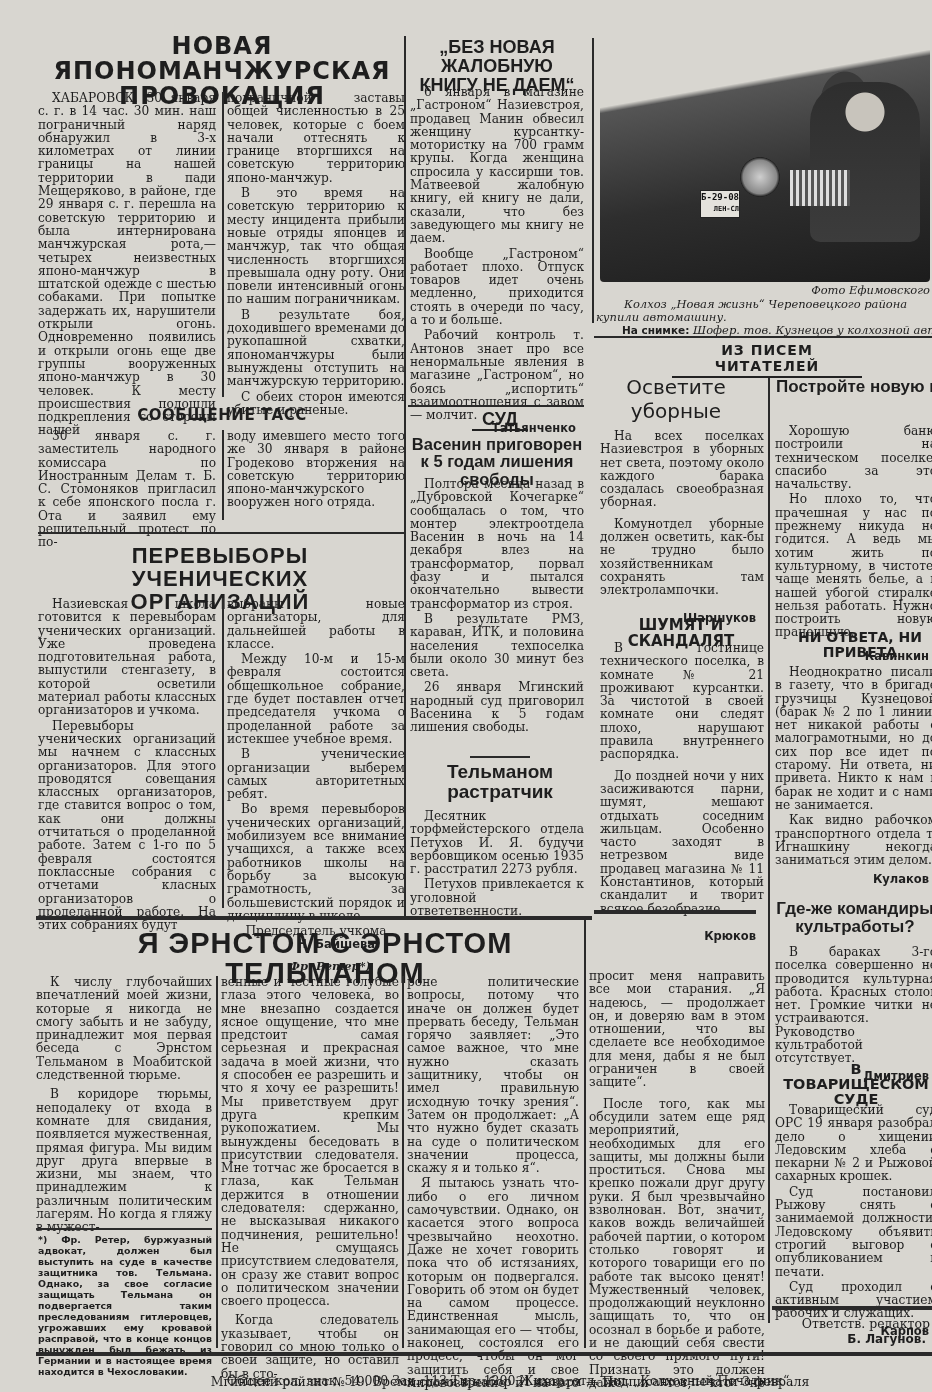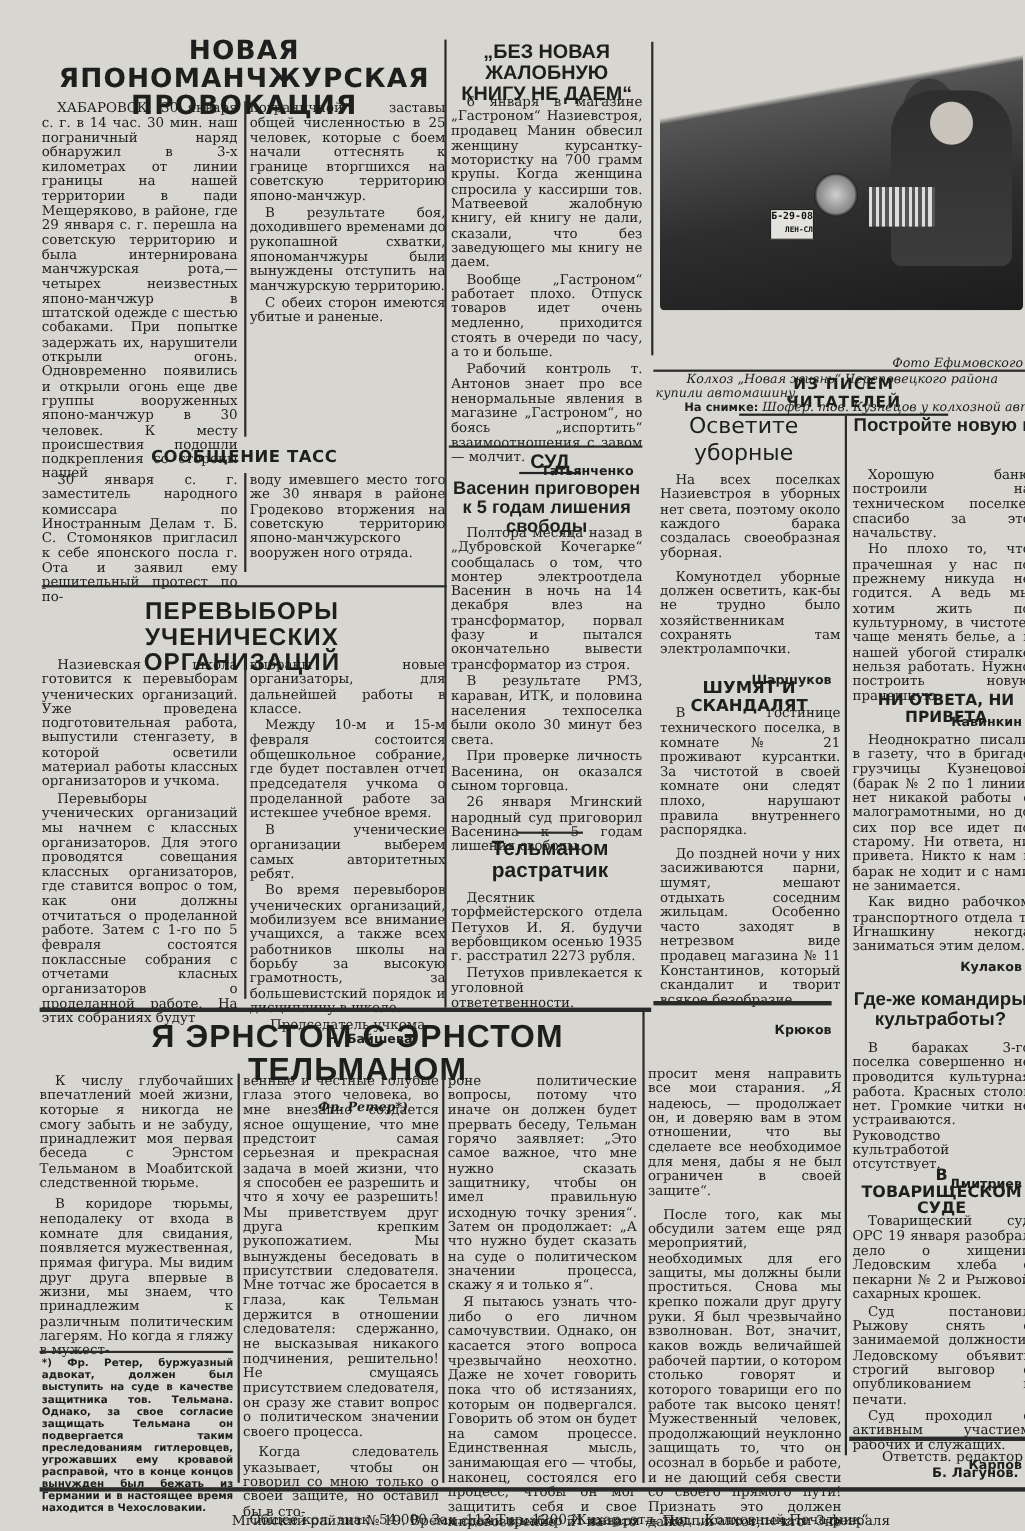--- a/index.html
+++ b/index.html
@@ -23,36 +23,37 @@
     position:absolute; left:600px; top:42px; width:330px; height:240px;
     background:
       radial-gradient(ellipse 40px 50px at 245px 60px, #3a3a3a 0, #3a3a3a 60%, transparent 62%),
       radial-gradient(circle 28px at 160px 135px, #cfcfcf 0, #888 60%, #222 70%, transparent 72%),
       linear-gradient(170deg, #d8d6d0 0%, #d8d6d0 22%, #555 24%, #2e2e2e 60%, #1c1c1c 100%);
     border-radius:4px;
   }
   .photo .plate { position:absolute; left:100px; top:148px; width:38px; height:26px; background:#e4e2dc; border:1px solid #222; font:bold 9px "DejaVu Sans Mono", monospace; text-align:right; line-height:12px; color:#111; }
   .photo .grille { position:absolute; left:190px; top:128px; width:60px; height:36px; background:repeating-linear-gradient(90deg,#ddd 0 3px,#555 3px 6px); }
   .photo .person { position:absolute; left:210px; top:40px; width:110px; height:160px; background:radial-gradient(circle 20px at 55px 30px,#c8c4bc 0,#c8c4bc 95%,transparent 100%), linear-gradient(#2e2e2e,#3c3c3c); border-radius:40px 40px 10px 10px; }
-  .caption { font-family:"DejaVu Serif", serif; font-style:italic; font-size:11.5px; line-height:13px;margin-top:40px; }
+  .caption { font-family:"DejaVu Serif", serif; font-style:italic; font-size:11.5px; line-height:13px; }
   .section-band { font-family:"DejaVu Sans", sans-serif; font-weight:bold; font-size:14px; letter-spacing:1px; text-align:center; }
   .footnote { font-size:9.4px; line-height:11px; font-family:"DejaVu Sans", sans-serif; font-weight:bold; text-align:justify; }
   .imprint { font-family:"DejaVu Serif", serif; font-size:12.5px; line-height:15px; text-align:center; }
 </style>
 </head>
 <body>
 
 <div class="abs h-sans" style="left:36px; top:34px; width:372px; font-size:24px; letter-spacing:1px;">НОВАЯ ЯПОНОМАНЧЖУРСКАЯ ПРОВОКАЦИЯ</div>
 
 <div class="abs col" style="left:38px; top:92px; width:178px;">
   <p>ХАБАРОВСК. 30 января с. г. в 14 час. 30 мин. наш пограничный наряд обнаружил в 3-х километрах от линии границы на нашей территории в пади Мещеряково, в районе, где 29 января с. г. перешла на советскую территорию и была интернирована манчжурская рота,—четырех неизвестных японо-манчжур в штатской одежде с шестью собаками. При попытке задержать их, нарушители открыли огонь. Одновременно появились и открыли огонь еще две группы вооруженных японо-манчжур в 30 человек. К месту происшествия подошли подкрепления со стороны нашей</p>
 </div>
 <div class="vrule" style="left:222px; top:92px; height:305px;"></div>
 <div class="abs col" style="left:227px; top:92px; width:178px;">
   <p style="text-indent:0">пограничной заставы общей численностью в 25 человек, которые с боем начали оттеснять к границе вторгшихся на советскую территорию японо-манчжур.</p>
+  <p>В это время на советскую территорию к месту инцидента прибыли новые отряды японцев и манчжур, так что общая численность вторгшихся превышала одну роту. Они повели интенсивный огонь по нашим пограничникам.</p>
   <p>В результате боя, доходившего временами до рукопашной схватки, япономанчжуры были вынуждены отступить на манчжурскую территорию.</p>
   <p>С обеих сторон имеются убитые и раненые.</p>
 </div>
 
 <div class="abs h-sans" style="left:36px; top:408px; width:372px; font-size:15px;">СООБЩЕНИЕ ТАСС</div>
 <div class="abs col" style="left:38px; top:430px; width:178px;">
   <p>30 января с. г. заместитель народного комиссара по Иностранным Делам т. Б. С. Стомоняков пригласил к себе японского посла г. Ота и заявил ему решительный протест по по-</p>
 </div>
 <div class="vrule" style="left:222px; top:430px; height:90px;"></div>
 <div class="abs col" style="left:227px; top:430px; width:178px;">
@@ -83,21 +84,20 @@
   <p>Рабочий контроль т. Антонов знает про все ненормальные явления в магазине „Гастроном“, но боясь „испортить“ взаимоотношения с завом — молчит.</p>
   <div class="sig" style="margin-top:0">Татьянченко</div>
 </div>
 <div class="hrule" style="left:408px; top:405px; width:176px;"></div>
 
 <div class="abs h-cond" style="left:472px; top:410px; width:56px; font-size:18px; border-bottom:2px solid #222;">СУД</div>
 <div class="abs h-cond" style="left:408px; top:436px; width:178px; font-size:16.5px;">Васенин приговорен к 5 годам лишения свободы</div>
 <div class="abs col" style="left:410px; top:478px; width:174px;">
   <p>Полтора месяца назад в „Дубровской Кочегарке“ сообщалась о том, что монтер электроотдела Васенин в ночь на 14 декабря влез на трансформатор, порвал фазу и пытался окончательно вывести трансформатор из строя.</p>
   <p>В результате РМЗ, караван, ИТК, и половина населения техпоселка были около 30 минут без света.</p>
-  <p>При проверке личность Васенина, он оказался сыном торговца.</p>
   <p>26 января Мгинский народный суд приговорил Васенина к 5 годам лишения свободы.</p>
 </div>
 <div class="hrule" style="left:470px; top:756px; width:60px;"></div>
 
 <div class="abs h-cond" style="left:420px; top:762px; width:160px; font-size:19px;">Тельманом растратчик</div>
 <div class="abs col" style="left:410px; top:810px; width:174px;">
   <p>Десятник торфмейстерского отдела Петухов И. Я. будучи вербовщиком осенью 1935 г. расстратил 2273 рубля.</p>
   <p>Петухов привлекается к уголовной ответетвенности.</p>
 </div>
 

